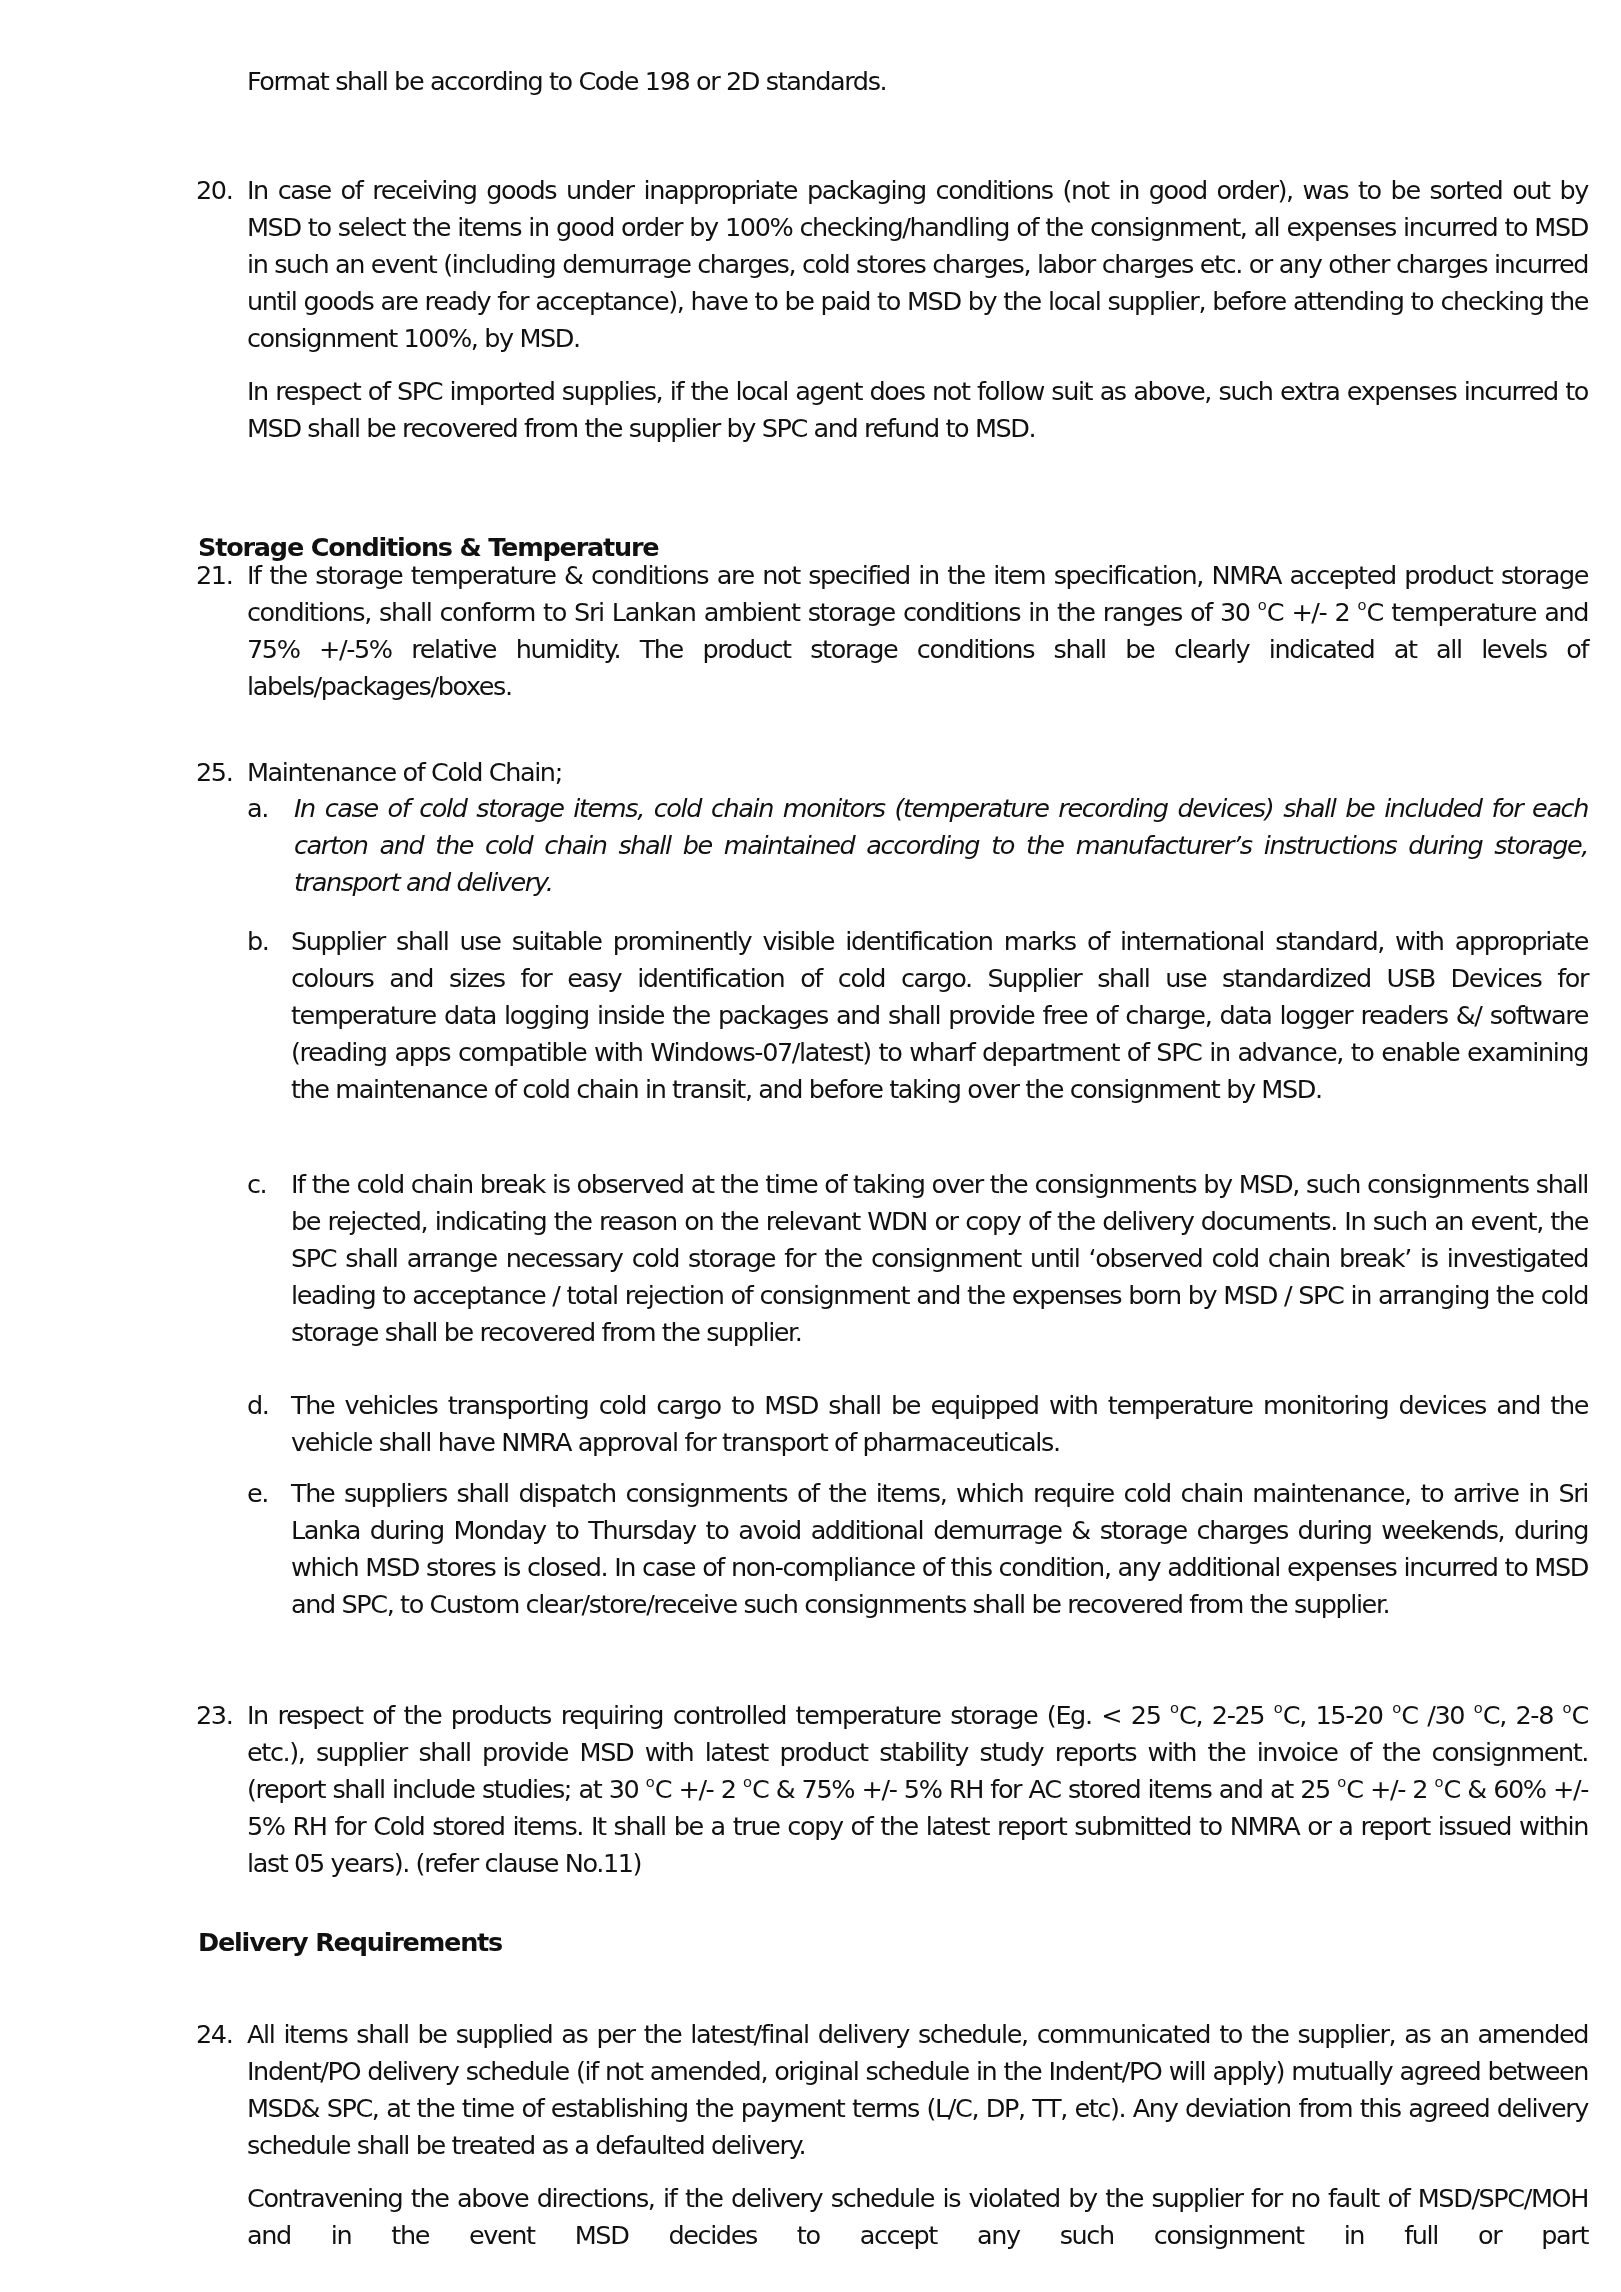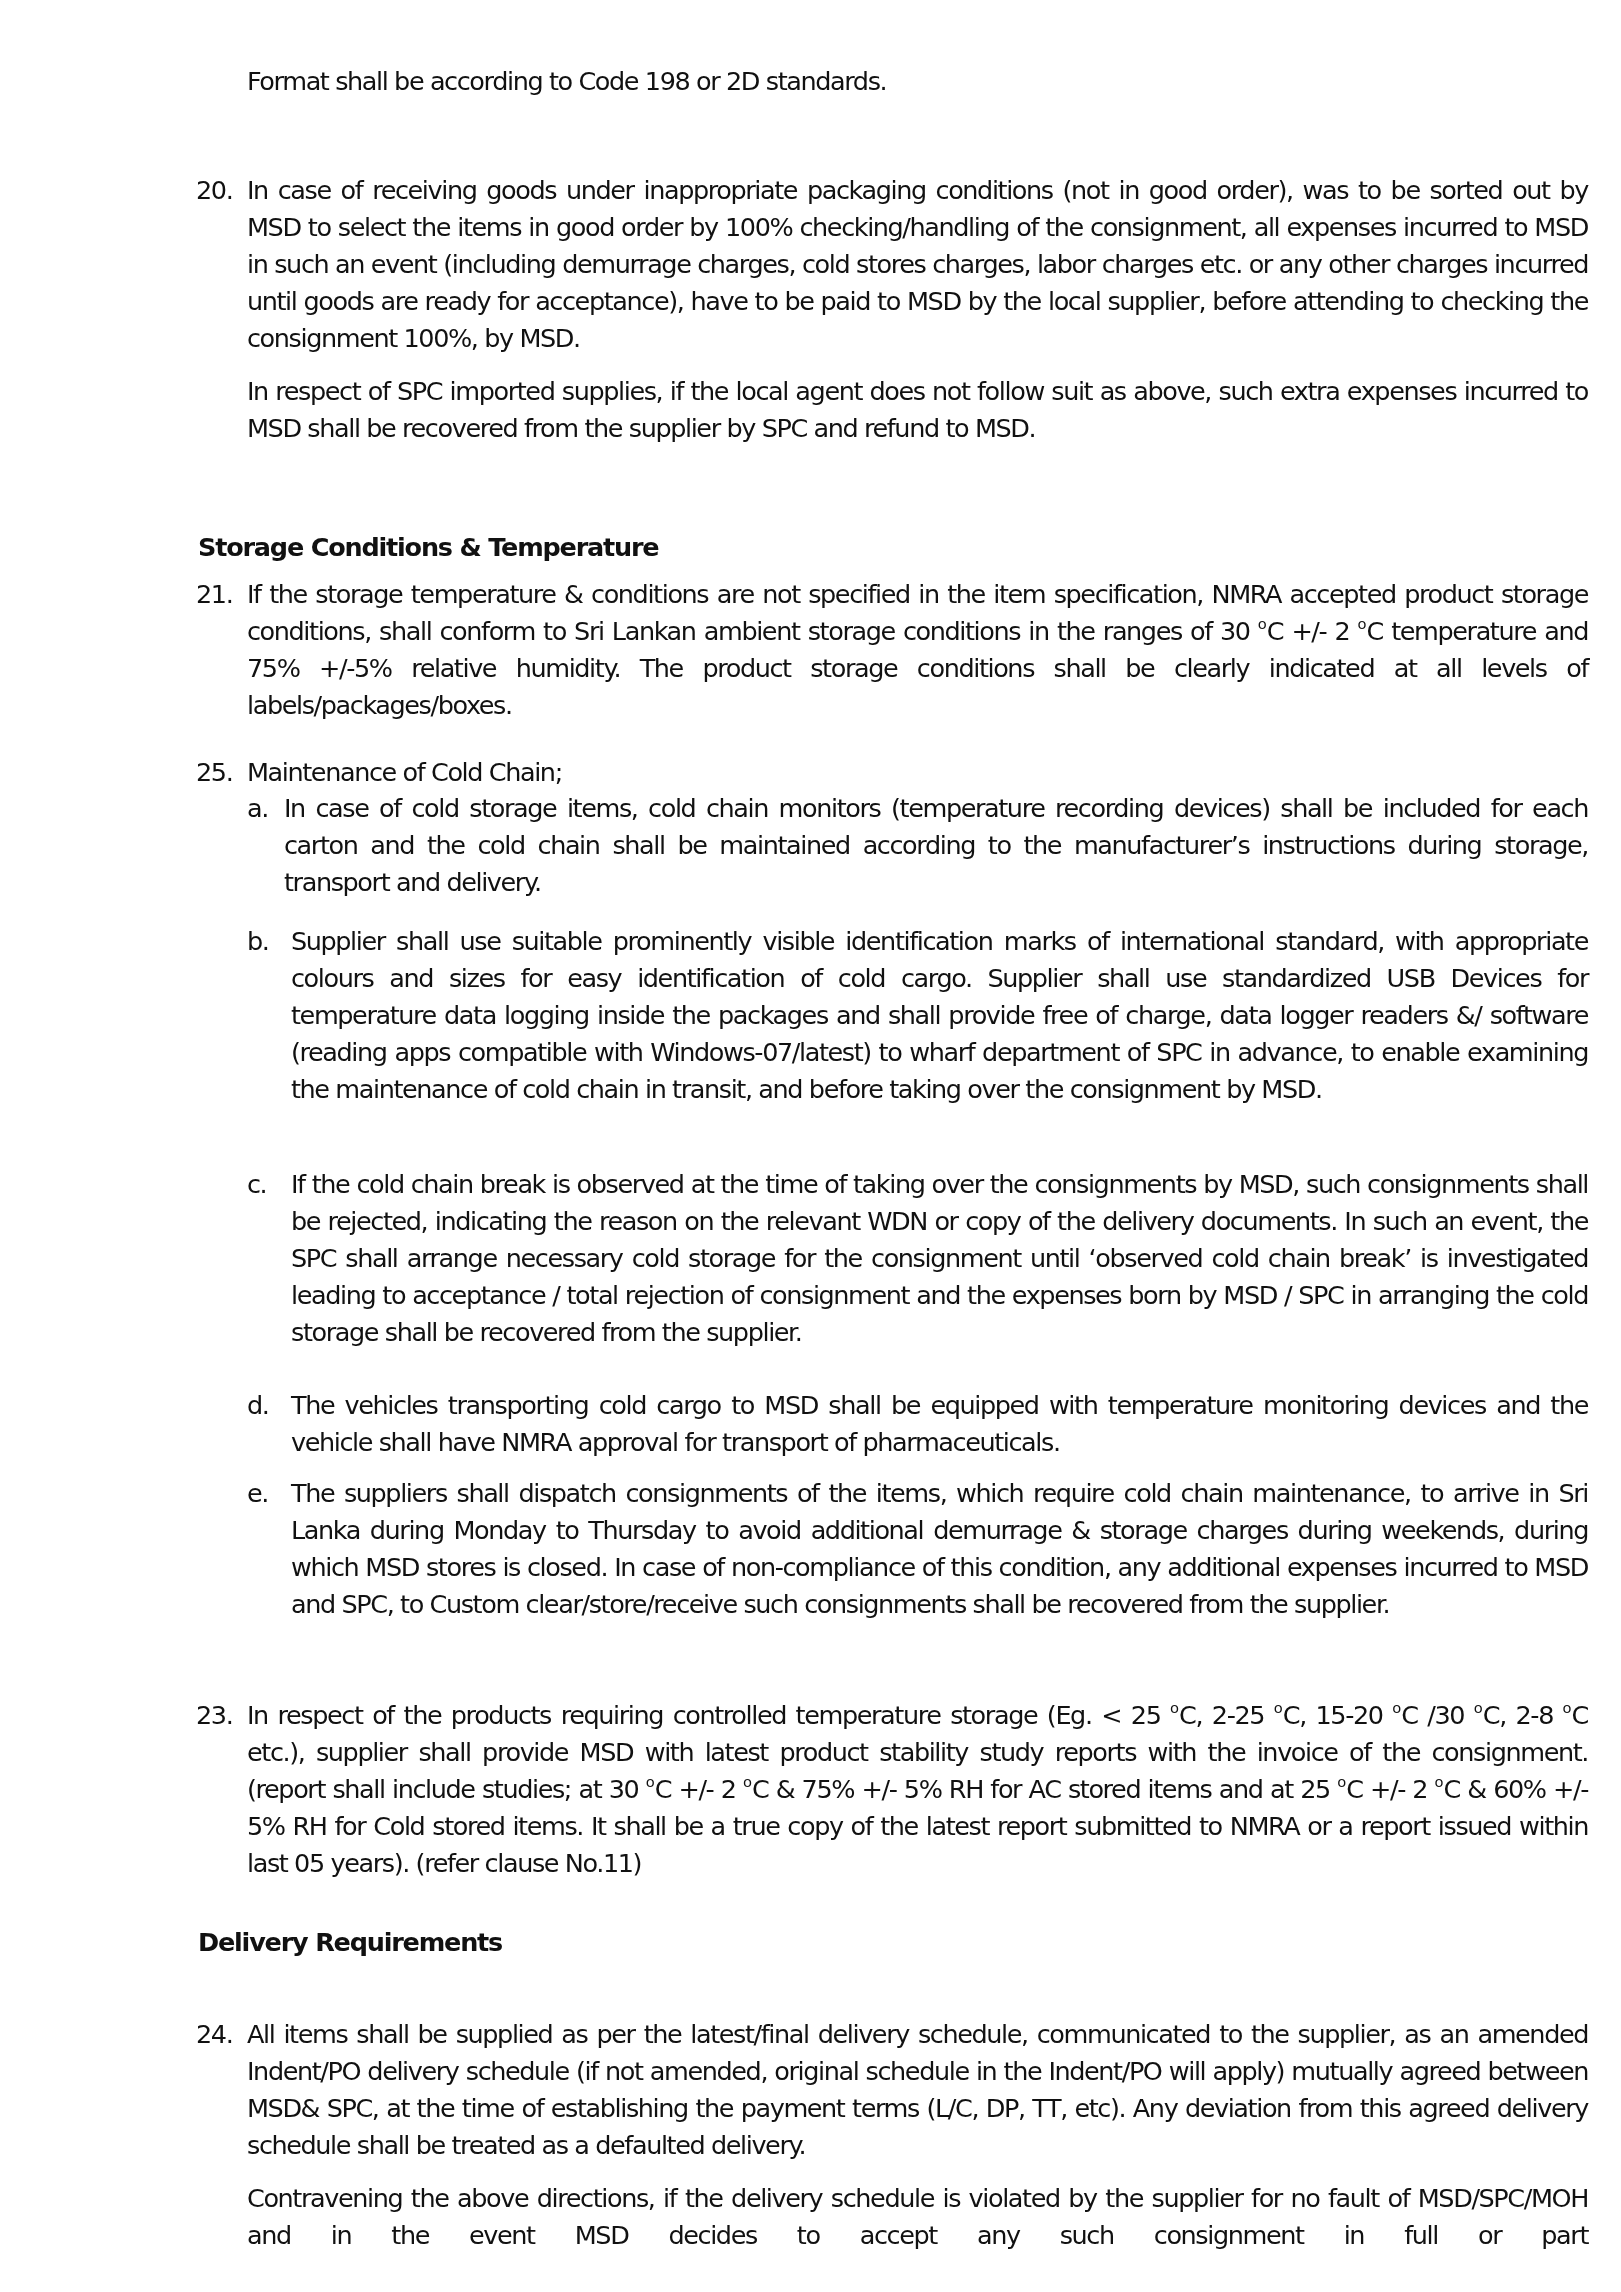--- a/index.html
+++ b/index.html
@@ -34,33 +34,33 @@
   </div>
 
   <div class="numitem txt" style="top:172px;">
     <span class="num">20.</span>
     <div class="body just">In case of receiving goods under inappropriate packaging conditions (not in good order), was to be sorted out by MSD to select the items in good order by 100% checking/handling of the consignment, all expenses incurred to MSD in such an event (including demurrage charges, cold stores charges, labor charges etc. or any other charges incurred until goods are ready for acceptance), have to be paid to MSD by the local supplier, before attending to checking the consignment 100%, by MSD.</div>
     <div class="body just" style="margin-top:15.7px;">In respect of SPC imported supplies, if the local agent does not follow suit as above, such extra expenses incurred to MSD shall be recovered from the supplier by SPC and refund to MSD.</div>
   </div>
 
   <div class="heading" style="top:532px;">Storage Conditions &amp; Temperature</div>
 
-  <div class="numitem txt" style="top:576px;">
+  <div class="numitem txt" style="top:557px;">
     <span class="num">21.</span>
     <div class="body just"><span>If the storage temperature &amp; conditions are not specified in the item specification, NMRA accepted product storage conditions, shall conform to Sri Lankan ambient storage conditions in the ranges of 30 </span><sup>o</sup><span>C +/- 2 </span><sup>o</sup><span>C temperature and 75% +/-5% relative humidity. The product storage conditions shall be clearly indicated at all levels of labels/packages/boxes.</span></div>
   </div>
 
   <div class="numitem txt" style="top:754px;">
     <span class="num">25.</span>
     <div class="body">Maintenance of Cold Chain;</div>
   </div>
 
   <div class="subitem txt" style="top:790px;">
     <span class="sublet">a.</span>
-    <div class="subbody just" style="margin-left:37px;">In case of cold storage items, cold chain monitors (temperature recording devices) shall be included for each carton and the cold chain shall be maintained according to the manufacturer’s instructions during storage, transport and delivery.</div>
+    <div class="subbody just" style="margin-left:47px;font-style:italic;">In case of cold storage items, cold chain monitors (temperature recording devices) shall be included for each carton and the cold chain shall be maintained according to the manufacturer’s instructions during storage, transport and delivery.</div>
   </div>
 
   <div class="subitem txt" style="top:923px;">
     <span class="sublet">b.</span>
     <div class="subbody just">Supplier shall use suitable prominently visible identification marks of international standard, with appropriate colours and sizes for easy identification of cold cargo. Supplier shall use standardized USB Devices for temperature data logging inside the packages and shall provide free of charge, data logger readers &amp;/ software (reading apps compatible with Windows-07/latest) to wharf department of SPC in advance, to enable examining the maintenance of cold chain in transit, and before taking over the consignment by MSD.</div>
   </div>
 
   <div class="subitem txt" style="top:1166px;">
     <span class="sublet">c.</span>
     <div class="subbody just">If the cold chain break is observed at the time of taking over the consignments by MSD, such consignments shall be rejected, indicating the reason on the relevant WDN or copy of the delivery documents. In such an event, the SPC shall arrange necessary cold storage for the consignment until ‘observed cold chain break’ is investigated leading to acceptance / total rejection of consignment and the expenses born by MSD / SPC in arranging the cold storage shall be recovered from the supplier.</div>

